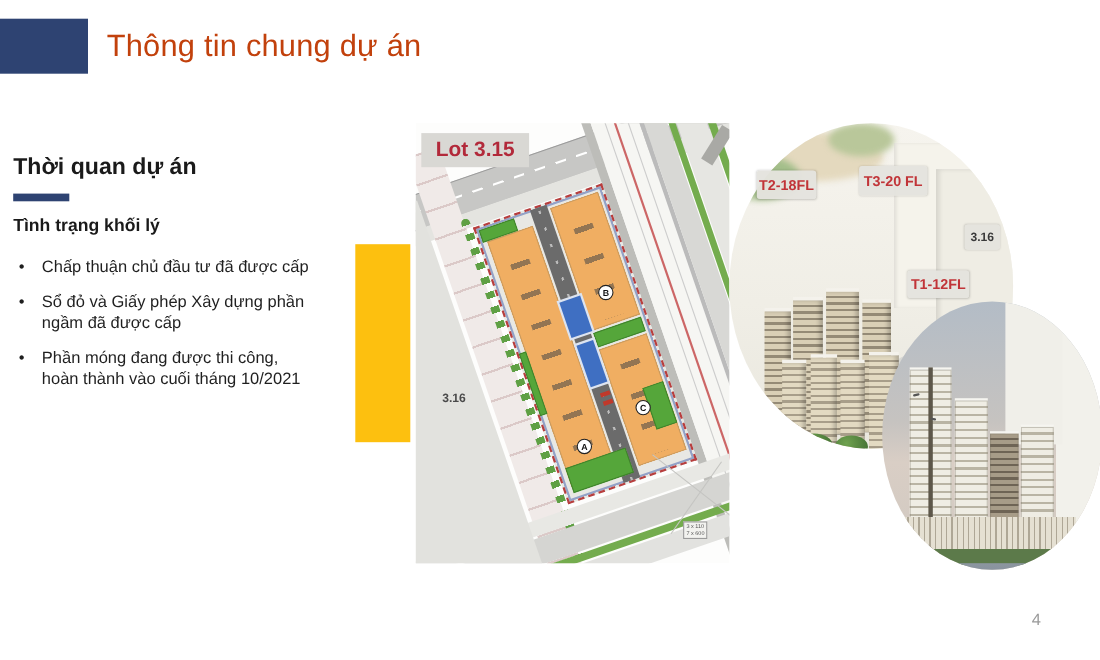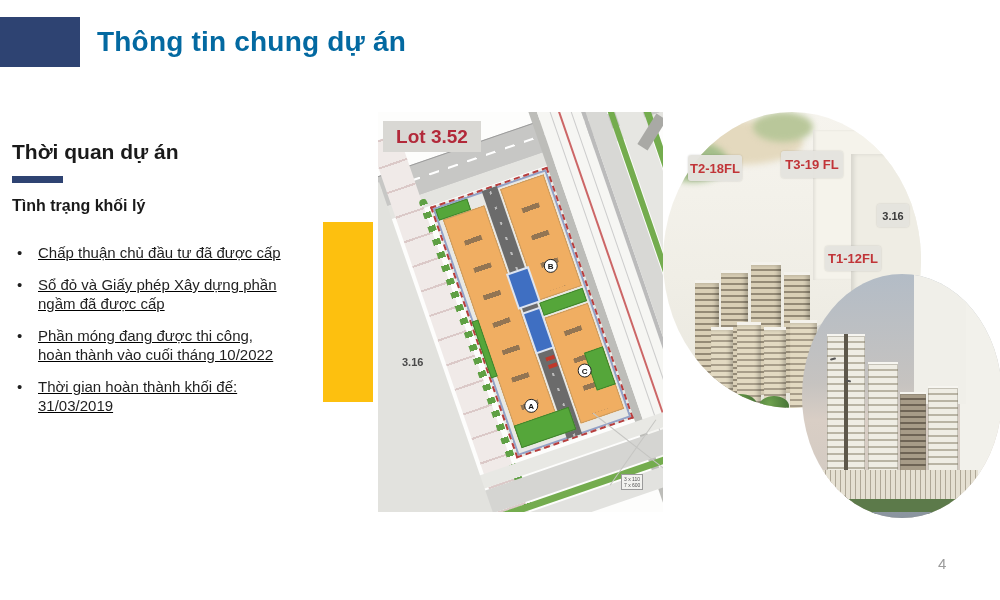--- a/index.html
+++ b/index.html
@@ -2,27 +2,27 @@
 <html><head>
 <meta charset="utf-8">
 <style>
   html,body{margin:0;padding:0;background:#fff;}
   .slide{position:relative;width:1000px;height:600px;background:#fff;overflow:hidden;
          font-family:"Liberation Sans",sans-serif;}
   .abs{position:absolute;}
 
   
   .hdr-block{left:0;top:17px;width:80px;height:50px;background:#2E4372;}
-  .title{left:97px;top:26px;margin:0;font-size:28px;font-weight:700;color:#0369a1;letter-spacing:.2px;}
+  .title{left:97px;top:26px;margin:0;font-size:28px;font-weight:400;color:#c2410c;letter-spacing:.2px;}
 
   
   .sec-head{left:12px;top:140px;margin:0;font-size:21px;font-weight:700;color:#1A1A1A;}
   .rule{left:12px;top:176px;width:51px;height:7px;background:#2E4372;}
   .sub-head{left:12px;top:197px;margin:0;font-size:16px;font-weight:700;color:#1A1A1A;}
-  .blist{left:12px;top:243px;width:285px;margin:0;padding:0 0 0 26px;list-style:none;text-decoration:underline;}
+  .blist{left:12px;top:233px;width:285px;margin:0;padding:0 0 0 26px;list-style:none;}
   .blist li{position:relative;margin:0 0 13px 0;font-size:15px;line-height:19px;color:#1F1F1F;width:252px;}
   .blist li::before{content:"•";position:absolute;left:-21px;top:0;font-size:15px;color:#1F1F1F;}
 
   .yellowbar{left:323px;top:222px;width:50px;height:180px;background:#FDC00F;}
 
   
   .plan{left:378px;top:112px;width:285px;height:400px;background:#FDFDFC;overflow:hidden;}
   .rotg{left:52px;top:95px;width:0;height:0;transform:rotate(-19deg);transform-origin:0 0;}
   .rotg>div{position:absolute;}
   .site{left:0;top:0;width:120px;height:262px;background:#E8E8E4;border:2px dashed #B73E3E;
@@ -74,22 +74,21 @@
 
   <div class="abs hdr-block"></div>
   <h1 class="abs title">Thông tin chung dự án</h1>
 
   <h2 class="abs sec-head">Thời quan dự án</h2>
   <div class="abs rule"></div>
   <h3 class="abs sub-head">Tình trạng khối lý</h3>
   <ul class="abs blist">
     <li>Chấp thuận chủ đầu tư đã được cấp</li>
     <li>Sổ đỏ và Giấy phép Xây dựng phần ngầm đã được cấp</li>
-    <li>Phần móng đang được thi công, hoàn thành vào cuối tháng 10/2022</li>
-    <li>Thời gian hoàn thành khối đế: 31/03/2019</li>
+    <li>Phần móng đang được thi công, hoàn thành vào cuối tháng 10/2021</li>
   </ul>
 
   <div class="abs yellowbar"></div>
 
   <div class="abs plan">
     <div class="abs rotg">
 
       <div style="left:-150px;top:-46px;width:560px;height:30px;background:#C7C7C5;border-top:1px solid #9a9a9a;border-bottom:1px solid #AAA;"></div>
       <div style="left:-150px;top:-32px;width:560px;height:2px;background:repeating-linear-gradient(90deg,#fff 0 10px,transparent 10px 20px);"></div>
       <div style="left:-150px;top:-15px;width:560px;height:14px;background:#E4E4E0;"></div>
@@ -128,21 +127,21 @@
         <div class="blk" style="left:22px;top:212px;">A</div>
         <div class="blk" style="left:86px;top:86px;">B</div>
         <div class="blk" style="left:84px;top:196px;">C</div>
       </div>
     </div>
 
     <div style="position:absolute;left:268px;top:2px;width:12px;height:36px;background:#A9A9A5;transform:rotate(32deg);"></div>
     <div style="position:absolute;left:205px;top:330px;width:95px;height:1px;background:#C5C5C2;transform:rotate(38deg);"></div>
     <div style="position:absolute;left:215px;top:340px;width:80px;height:1px;background:#C5C5C2;transform:rotate(-55deg);"></div>
 
-    <div class="abs lot-label">Lot 3.52</div>
+    <div class="abs lot-label">Lot 3.15</div>
     <div class="abs lot316">3.16</div>
     <div class="abs plan-note">
       <div>3 x 110</div>
       <div>7 x 600</div>
     </div>
   </div>
 
   <div class="abs aerial">
     <div class="blob" style="left:10px;top:8px;width:130px;height:45px;background:#E4D9BE;"></div>
     <div class="blob" style="left:-5px;top:30px;width:70px;height:40px;background:#A3BE8A;"></div>
@@ -178,18 +177,18 @@
     <div class="wt" style="left:126px;top:112px;width:30px;height:116px;"></div>
     <div style="left:18px;top:196px;width:158px;height:32px;background:#E5E0D2 repeating-linear-gradient(90deg,rgba(120,110,90,.5) 0 1px,transparent 1px 5px);"></div>
     <div style="left:0;top:225px;width:200px;height:15px;background:#5C7A4A;border-radius:4px;"></div>
     <div style="left:0;top:238px;width:200px;height:70px;background:linear-gradient(180deg,#8C96A0,#6E7884);"></div>
 
     <div style="left:28px;top:84px;width:6px;height:2px;background:#555;border-radius:2px;transform:rotate(-12deg);"></div>
     <div style="left:44px;top:106px;width:5px;height:2px;background:#555;border-radius:2px;transform:rotate(10deg);"></div>
   </div>
 
   <div class="rlab" style="left:688px;top:155px;width:54px;height:26px;">T2-18FL</div>
-  <div class="rlab" style="left:781px;top:151px;width:62px;height:27px;">T3-19 FL</div>
+  <div class="rlab" style="left:781px;top:151px;width:62px;height:27px;">T3-20 FL</div>
   <div class="rlab dark" style="left:877px;top:204px;width:32px;height:23px;">3.16</div>
   <div class="rlab" style="left:825px;top:246px;width:56px;height:25px;">T1-12FL</div>
 
   <div class="abs pagenum">4</div>
 </div>
 
 </body></html>

